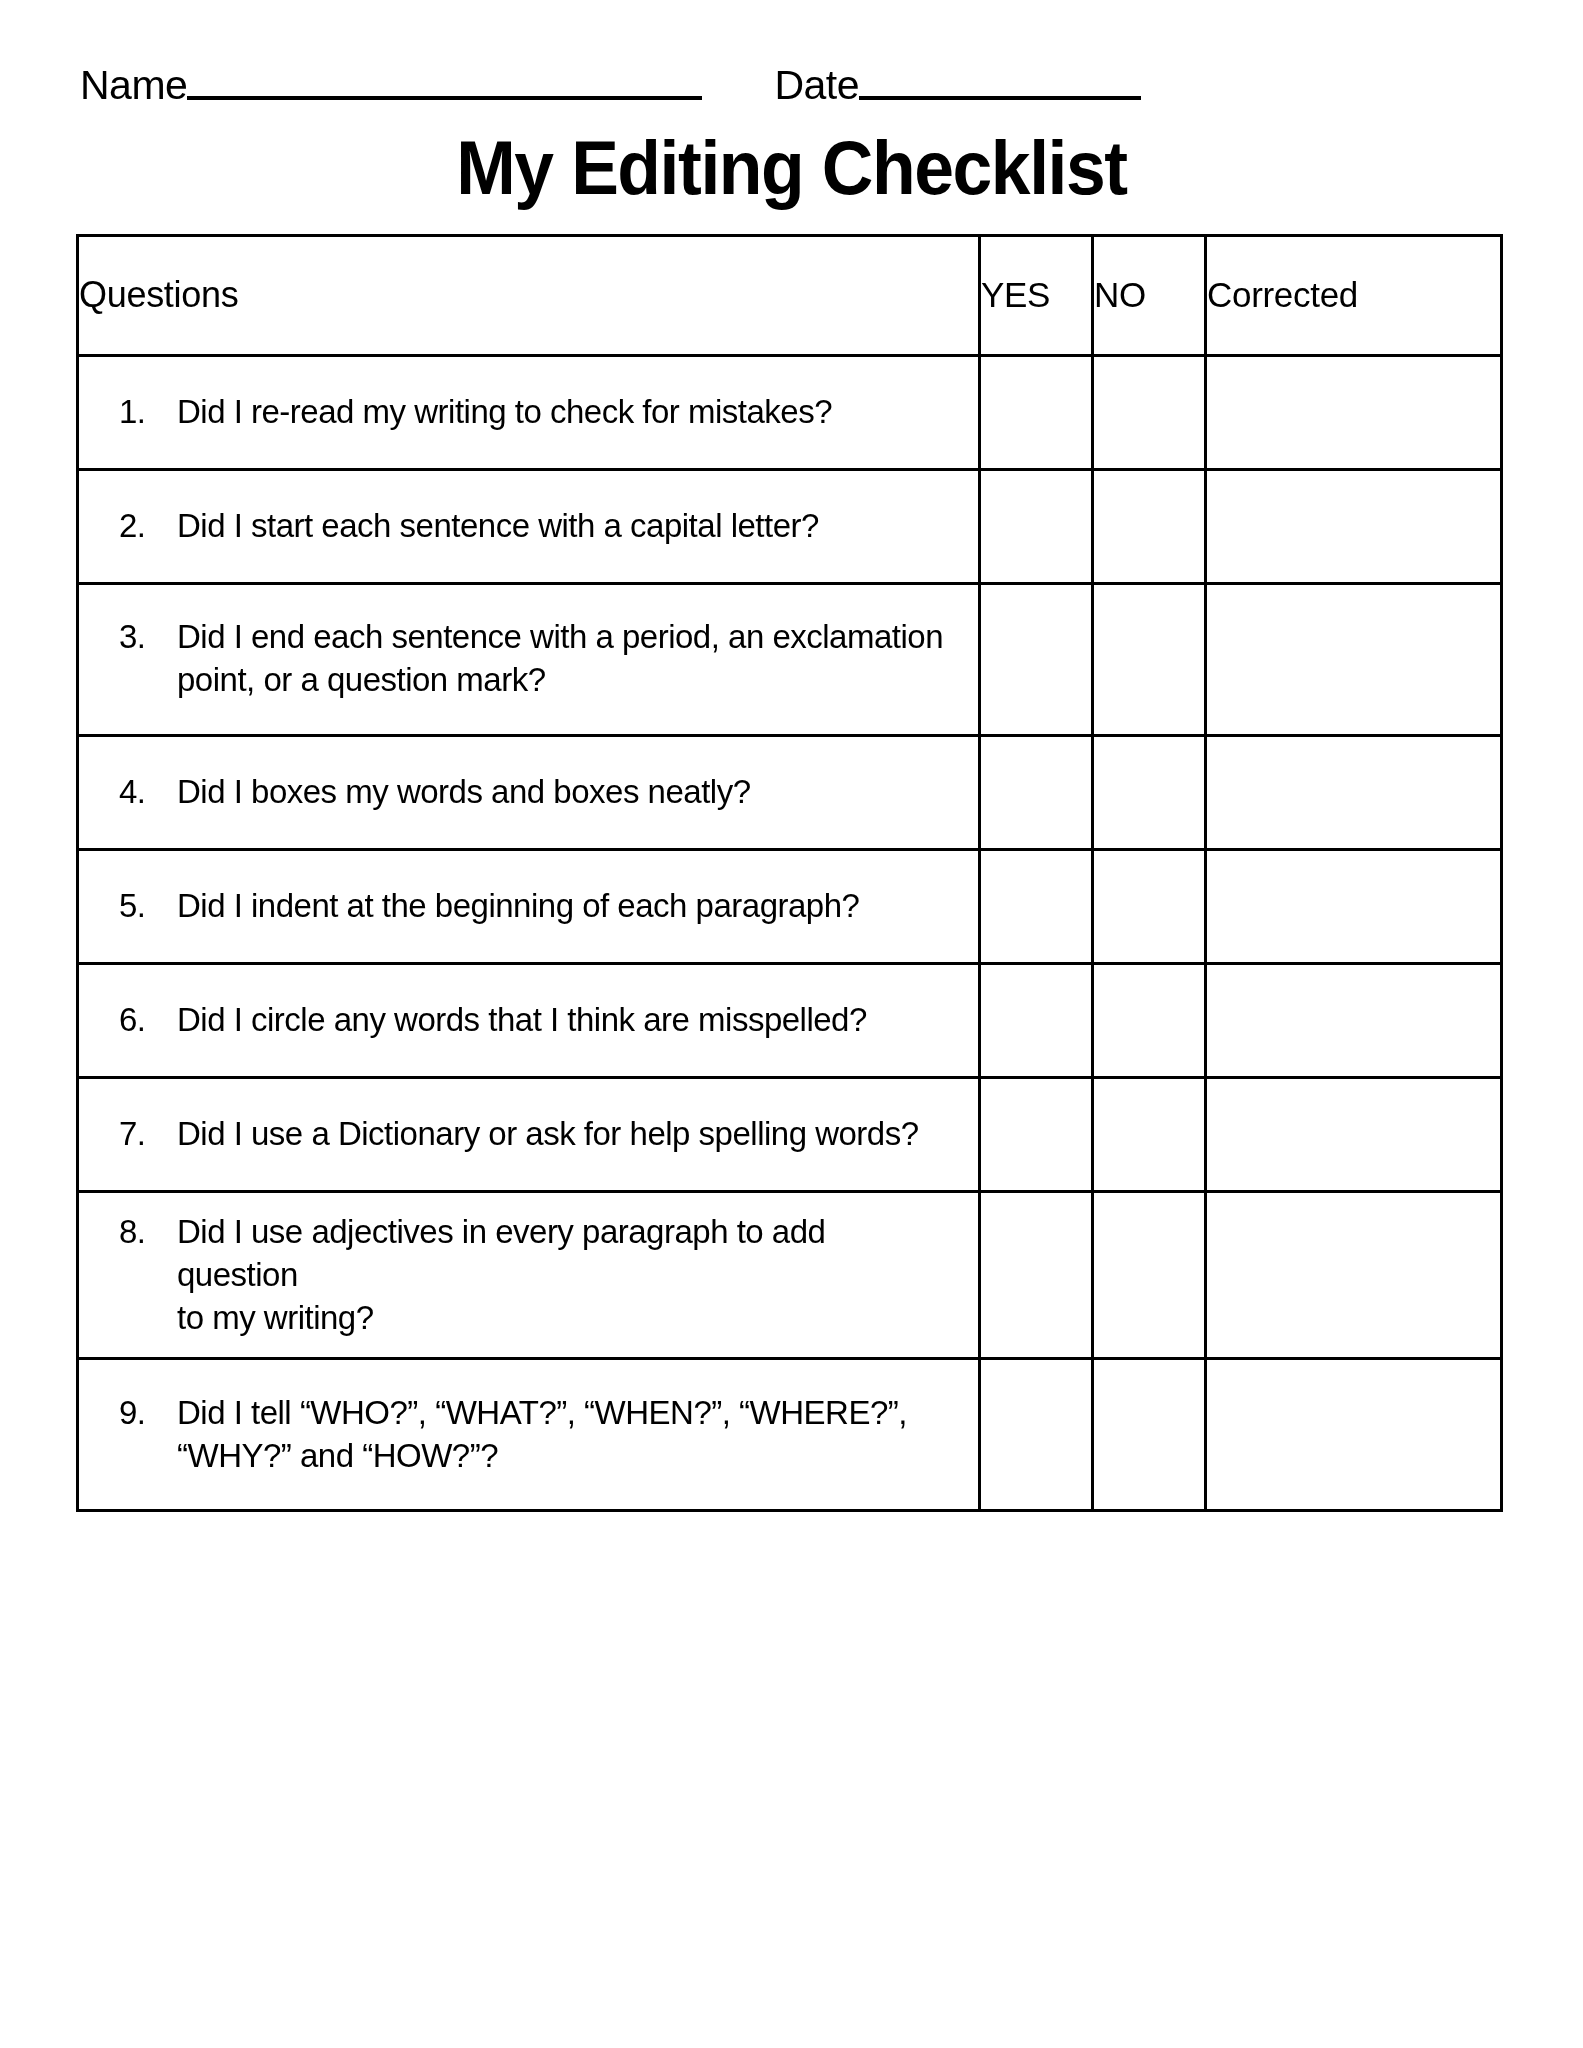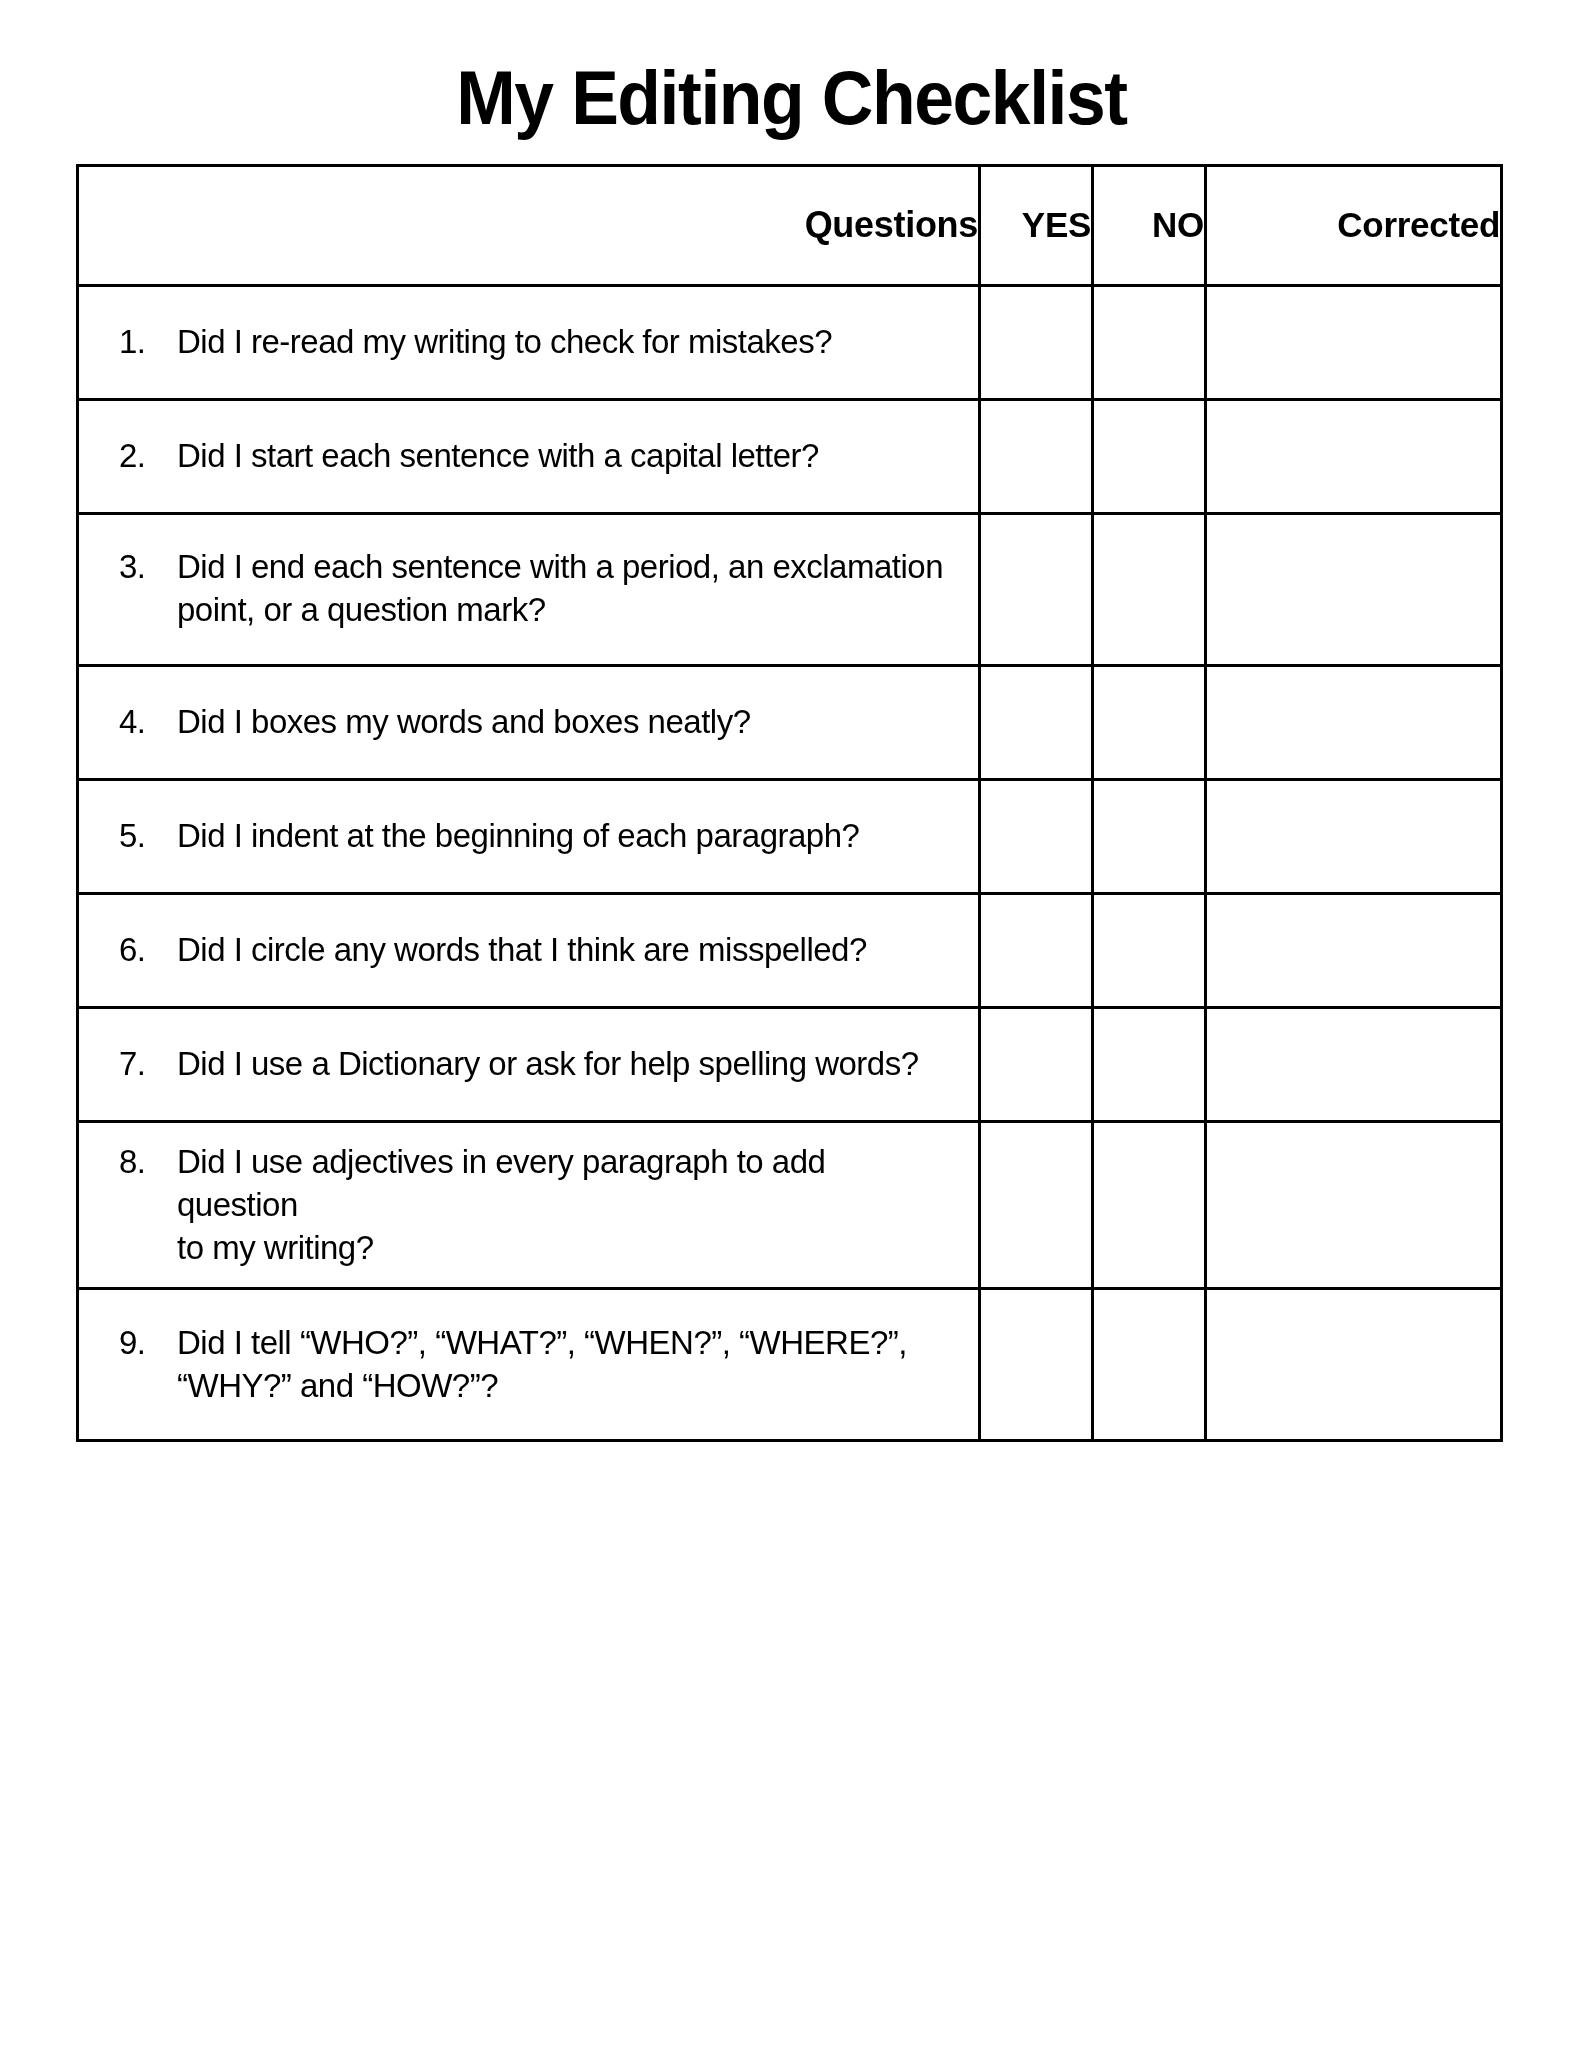--- a/index.html
+++ b/index.html
@@ -91,23 +91,23 @@
     padding: 0;
   }
   col.c-q  { width: 902px; }
   col.c-y  { width: 113px; }
   col.c-n  { width: 113px; }
   col.c-c  { width: 296px; }
 
   thead th {
     height: 120px;
     font-size: 35px;
-    font-weight: 700;
+    font-weight: 400;
     letter-spacing: -0.3px;
-    text-align: right;
+    text-align: left;
   }
   thead th.q-head { font-size: 36px; }
 
   tbody td.qcell {
     padding: 18px 26px 18px 40px;
     font-size: 33px;
     line-height: 1.30;
     letter-spacing: -0.5px;
   }
   tbody tr { height: 114px; }
@@ -128,20 +128,27 @@
   .qtext b { font-weight: 400; }
   .qtext .line2-center { display: block; text-align: center; }
 
   td.markcell { background: #ffffff; }
 </style>
 </head>
 <body>
 
 <div class="page">
 
+  <div class="namedate">
+    <span class="nd-label">Name</span>
+    <span class="nd-rule name"></span>
+    <span class="nd-gap"></span>
+    <span class="nd-label">Date</span>
+    <span class="nd-rule date"></span>
+  </div>
 
   <div class="title">My Editing Checklist</div>
 
 
   <table class="checklist">
     <colgroup>
       <col class="c-q">
         <col class="c-y">
         <col class="c-n">
         <col class="c-c">

